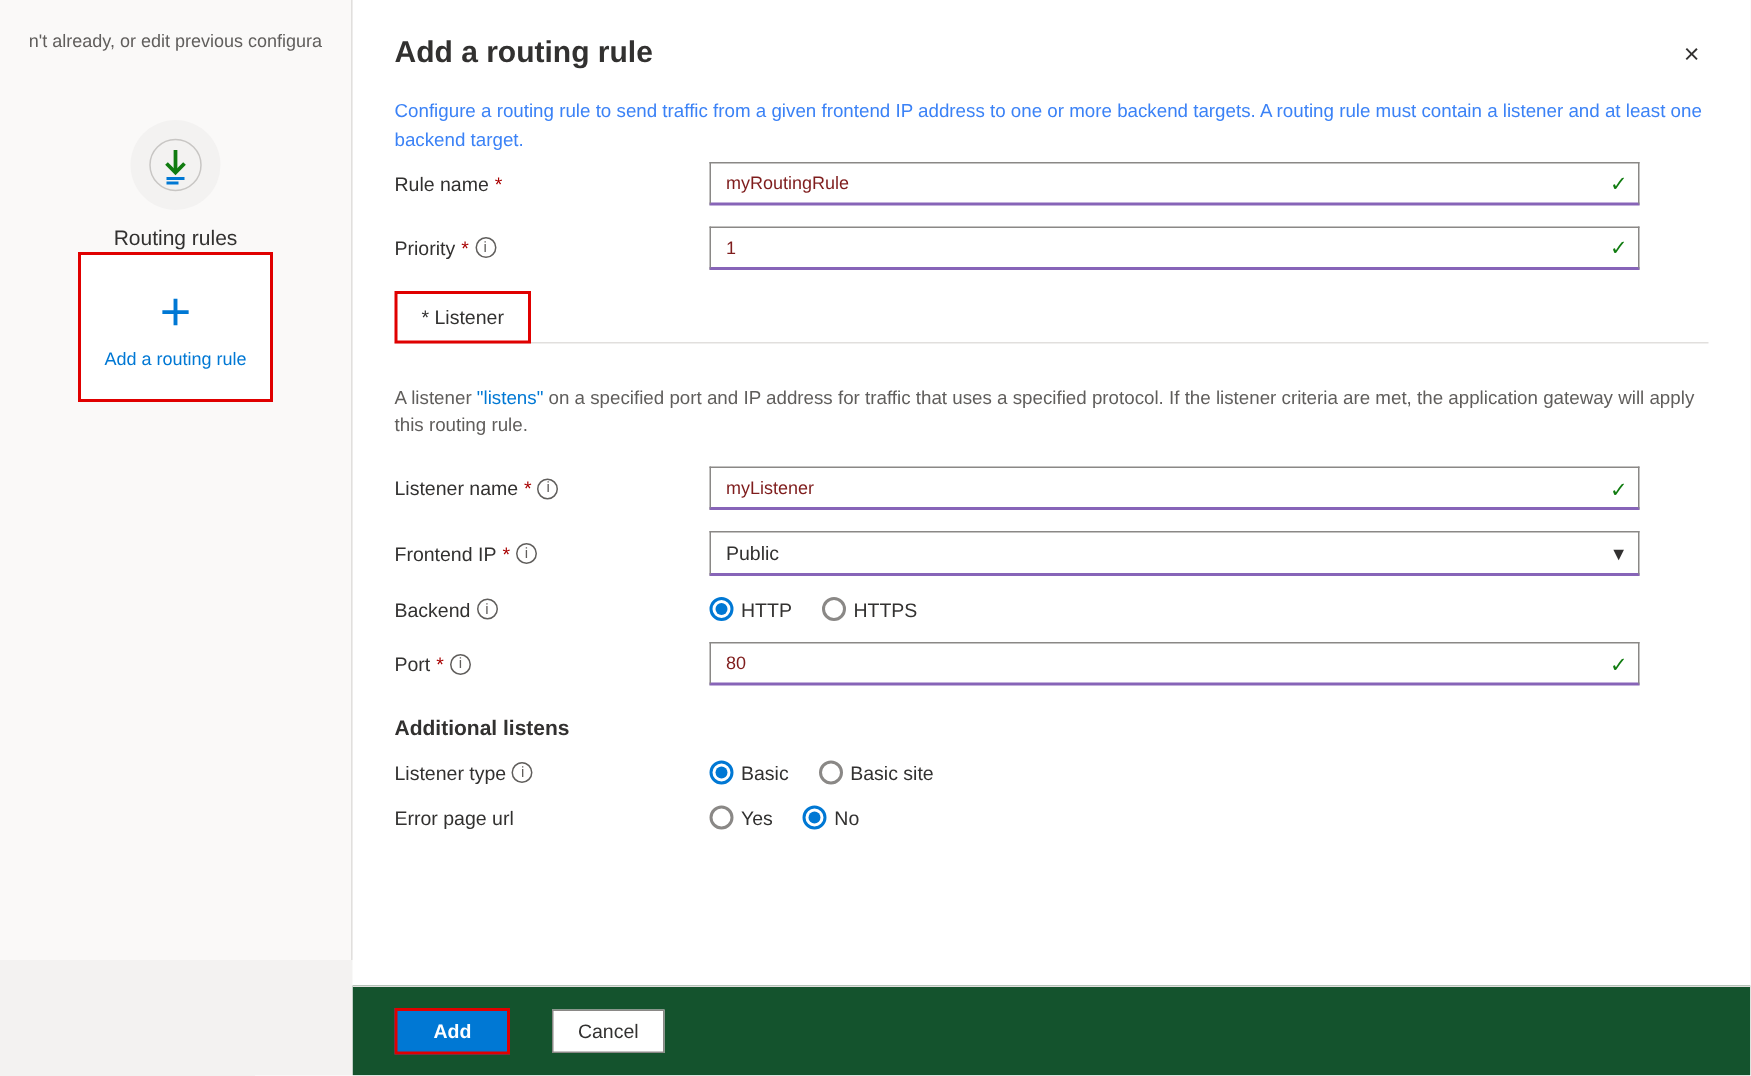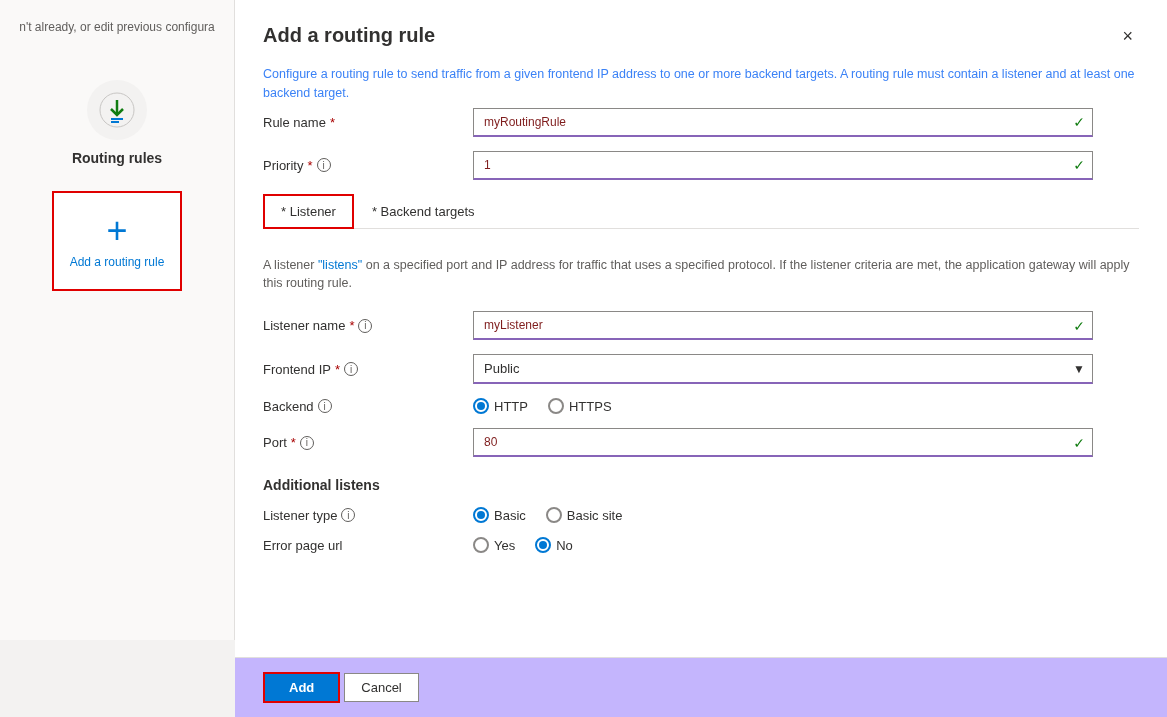--- a/index.html
+++ b/index.html
@@ -45,23 +45,23 @@
       border-radius: 50%;
       display: flex;
       align-items: center;
       justify-content: center;
       margin-top: 60px;
       margin-bottom: 10px;
     }
 
     .routing-rules-label {
       font-size: 14px;
-      font-weight: 700;
-      color: #323130;
-      margin-bottom: 25px;
+      font-weight: 400;
+      color: #323130;
+      margin-bottom: 2px;
     }
 
     .add-routing-rule-card {
       width: 130px;
       height: 100px;
       border: 2px solid #e00000;
       display: flex;
       flex-direction: column;
       align-items: center;
       justify-content: center;
@@ -307,23 +307,23 @@
       color: #323130;
       margin-bottom: 14px;
       margin-top: 6px;
     }
 
     
     .dialog-footer {
       border-top: 1px solid #e1dfdd;
       padding: 14px 28px;
       display: flex;
-      gap: 4px;
-      align-items: center;
-      background: #c4b5fd;
+      gap: 28px;
+      align-items: center;
+      background: #14532d;
       flex-shrink: 0;
     }
 
     .btn-add {
       background: #0078d4;
       color: white;
       border: 2px solid #e00000;
       padding: 6px 24px;
       font-size: 13px;
       font-weight: 600;
@@ -394,21 +394,20 @@
         <span class="info-icon">i</span>
       </div>
       <div class="form-input-wrap">
         <input class="form-input filled" type="text" value="1" style="">
         <span class="check-icon">✓</span>
       </div>
     </div>
 
     <div class="tab-row">
       <div class="tab-item active">* Listener</div>
-      <div class="tab-item inactive">* Backend targets</div>
     </div>
 
     <div class="listener-desc">
       A listener <span>"listens"</span> on a specified port and IP address for traffic that uses a specified protocol. If the listener criteria are met, the application gateway will apply this routing rule.
     </div>
 
     <div class="form-row">
       <div class="form-label">
         <span>Listener name</span>
         <span class="required"> *</span>

